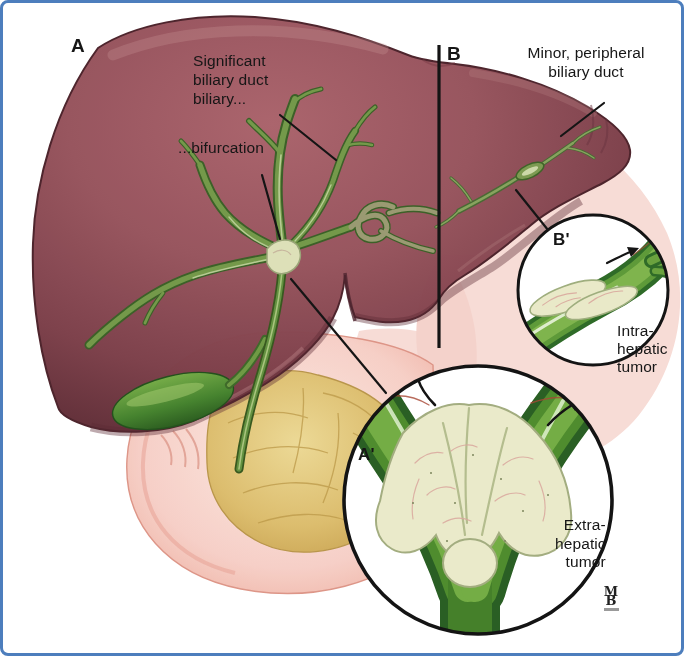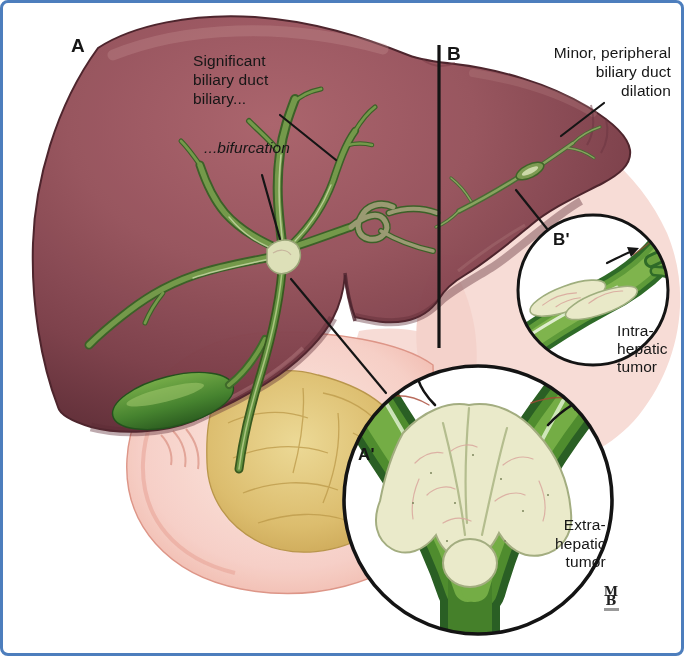--- a/index.html
+++ b/index.html
@@ -10,21 +10,21 @@
     background:#ffffff;
     border:3px solid #4d7ebd;
     border-radius:8px;
     overflow:hidden;
     font-family:"Liberation Sans", sans-serif;
   }
   .art{position:absolute;left:0;top:0;width:678px;height:650px;}
   .lbl{position:absolute;color:#161616;line-height:19px;font-size:15.5px;letter-spacing:.1px;}
   .panel-letter{font-size:19px;font-weight:bold;}
   .inset-letter{font-size:17px;font-weight:bold;}
-  .right-align{text-align:right;}
+  .right-align{text-align:center;}
   .center-align{text-align:center;}
   .monogram{position:absolute;left:597px;top:583px;width:22px;text-align:center;
     font-family:"DejaVu Serif", serif;color:#222;}
   .monogram .m1{font-size:13px;font-weight:bold;line-height:11px;display:block;}
   .monogram .m2{font-size:13px;font-weight:bold;line-height:11px;display:block;margin-top:-2px;}
   .fineprint-bar{width:15px;height:3px;background:#9a9a9a;margin:2px auto 0 auto;}
 </style>
 </head>
 <body>
 
@@ -288,28 +288,27 @@
 
   <div class="lbl panel-letter" style="left:68px;top:33px;">A</div>
   <div class="lbl panel-letter" style="left:444px;top:41px;">B</div>
 
   <div class="lbl" style="left:190px;top:48px;">
     <div>Significant</div>
     <div>biliary duct</div>
     <div>biliary...</div>
   </div>
 
-  <div class="lbl center-align" style="left:174px;top:135px;width:140px;font-style:italic;">
+  <div class="lbl center-align" style="left:148px;top:135px;width:140px;">
     <div>...bifurcation</div>
   </div>
 
   <div class="lbl right-align" style="left:498px;top:40px;width:170px;">
     <div>Minor, peripheral</div>
     <div>biliary duct</div>
-    <div>dilation</div>
   </div>
 
   <div class="lbl inset-letter" style="left:550px;top:227px;">B'</div>
   <div class="lbl inset-letter" style="left:355px;top:442px;">A'</div>
 
   <div class="lbl" style="left:614px;top:319px;line-height:18px;">
     <div>Intra-</div>
     <div>hepatic</div>
     <div>tumor</div>
   </div>

